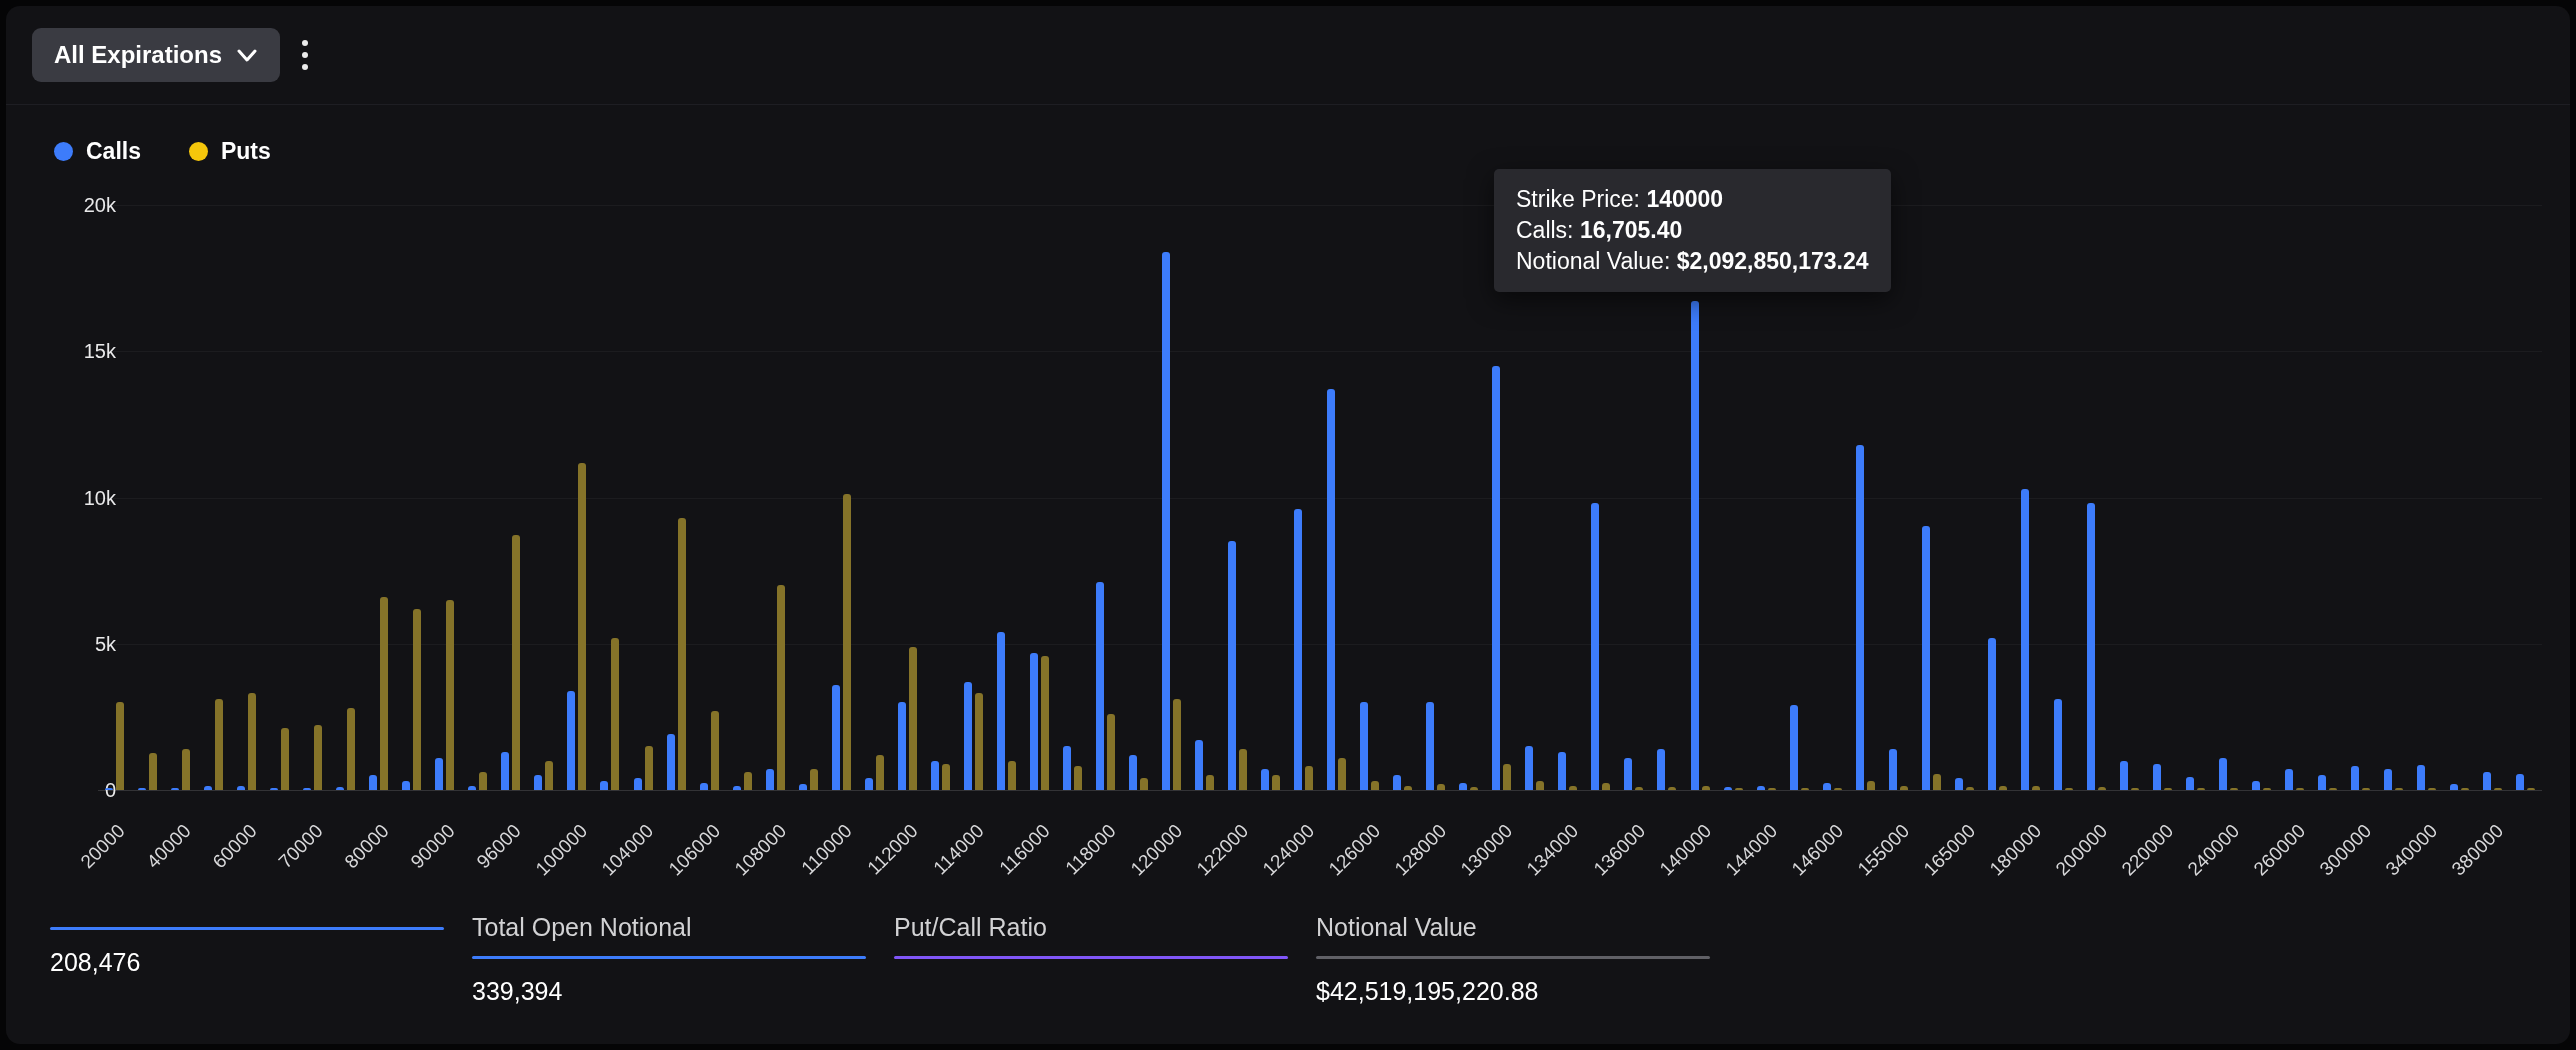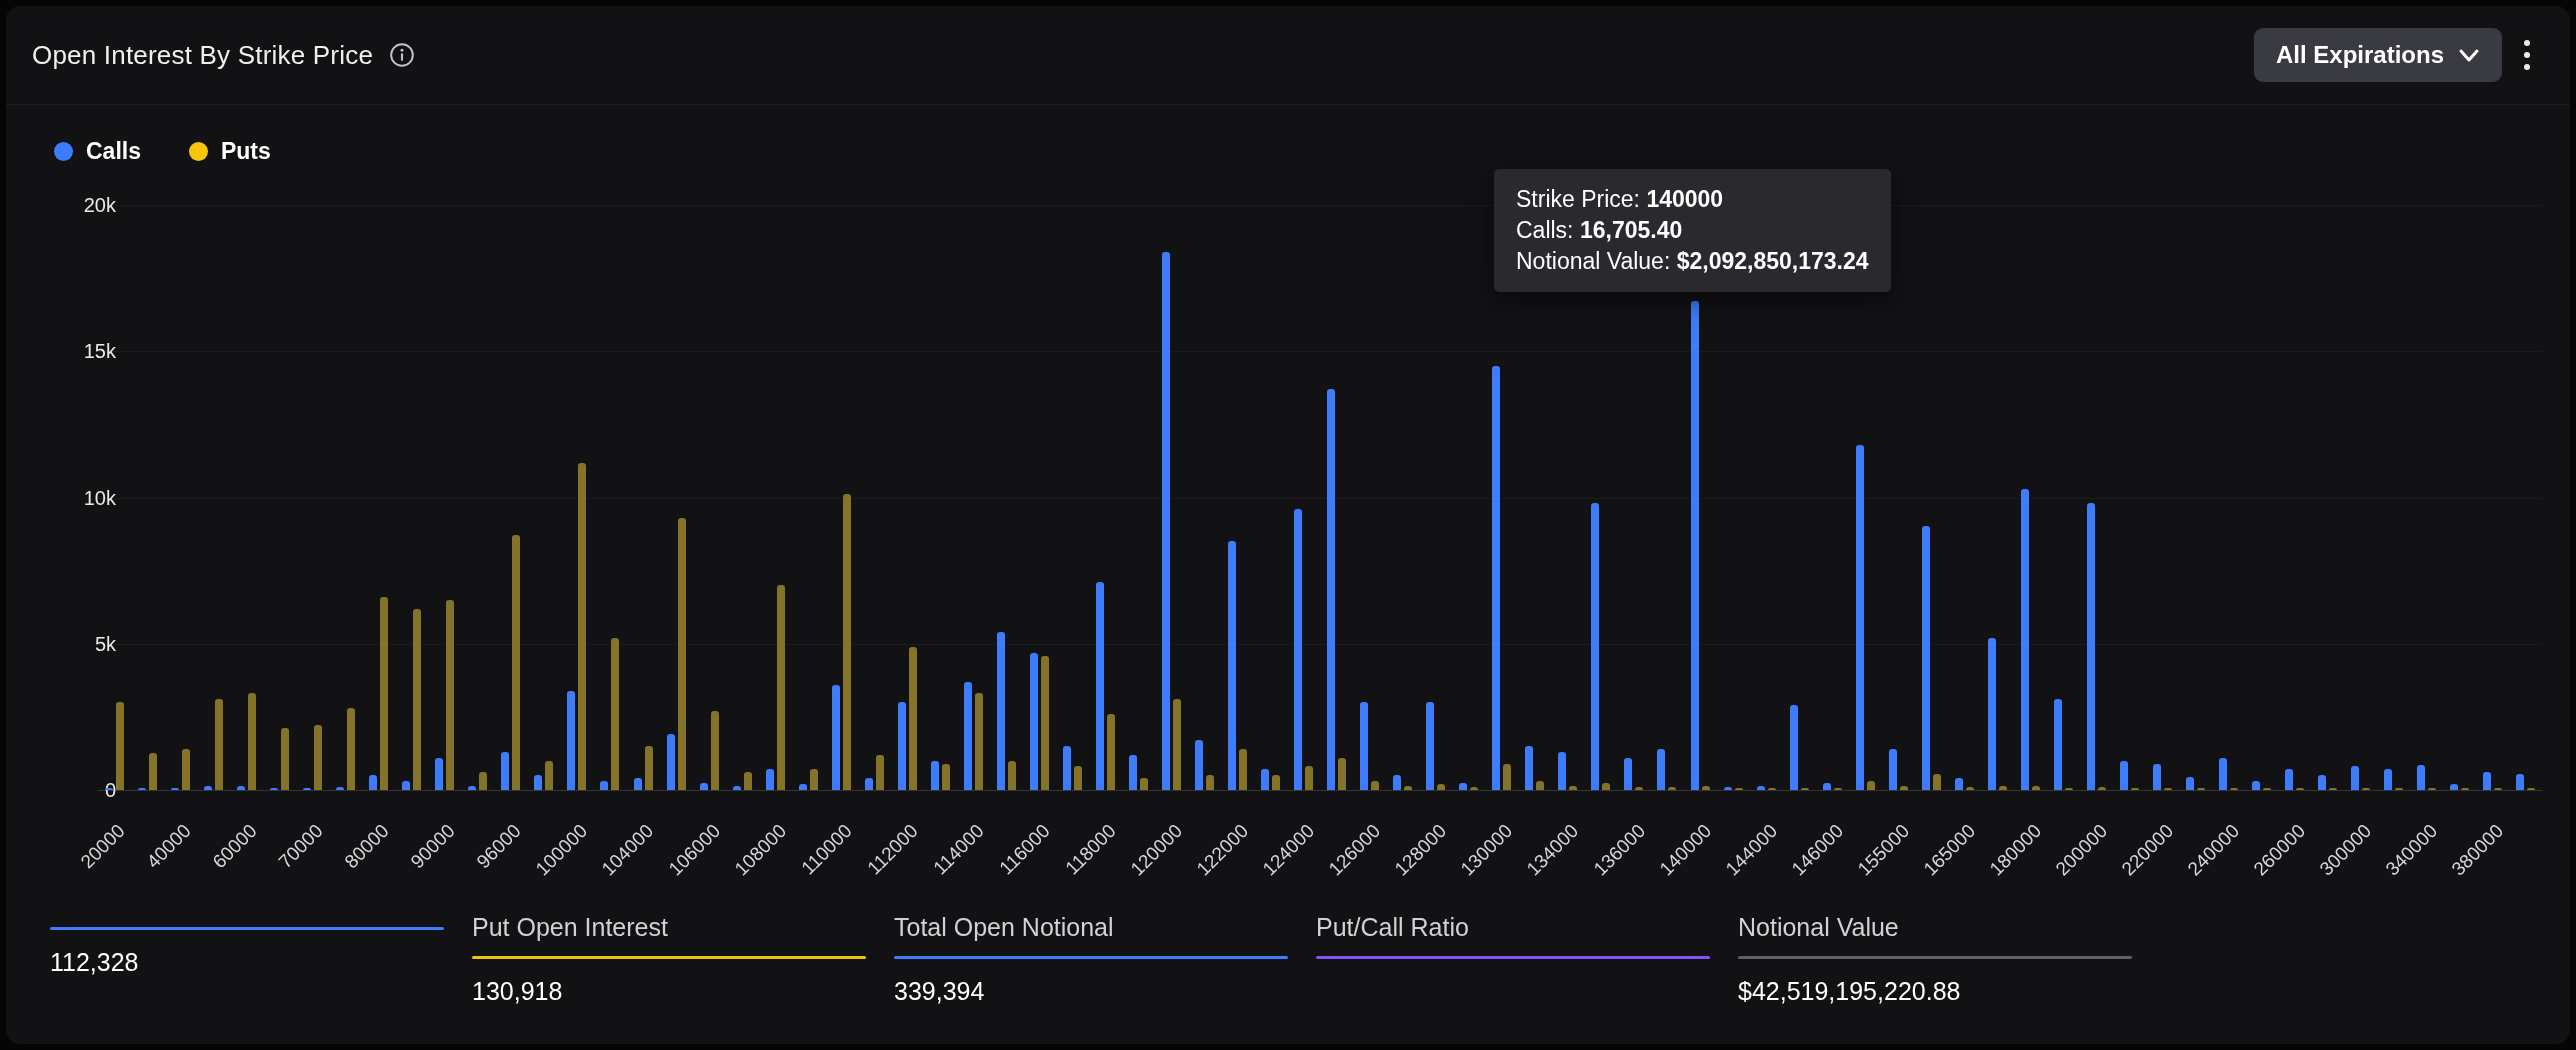--- a/index.html
+++ b/index.html
@@ -48,30 +48,20 @@
   .stat-label{font-size:25px;color:#d2d2d4;}
   .stat-underline{height:3px;margin-top:14px;border-radius:2px;background:#555;}
   .stat-value{font-size:25px;margin-top:18px;color:#fff;}
 </style>
 </head>
 <body>
 
 <div class="panel">
 
   <div class="header">
-    <div class="header-left">
-      <span class="title">Open Interest By Strike Price</span>
-      <span class="info">
-        <svg width="26" height="26" viewBox="0 0 24 24">
-          <circle cx="12" cy="12" r="10" fill="none" stroke="#c3c3c6" stroke-width="1.8"></circle>
-          <circle cx="12" cy="7.6" r="1.35" fill="#c3c3c6"></circle>
-          <rect x="11.05" y="10.4" width="1.9" height="7" rx="0.9" fill="#c3c3c6"></rect>
-        </svg>
-      </span>
-    </div>
     <div class="header-right">
       <button class="expiry-btn">
         <span>All Expirations</span>
         <span style="display:flex;">
           <svg width="22" height="15" viewBox="0 0 22 15">
             <path d="M3 3 L11 12 L19 3" fill="none" stroke="#ffffff" stroke-width="3" stroke-linecap="round" stroke-linejoin="round"></path>
           </svg>
         </span>
       </button>
       <div class="kebab">
@@ -460,26 +450,21 @@
       <div>
         <span>Notional Value:</span>
         <b>$2,092,850,173.24</b>
       </div>
     </div>
   </div>
 
   <div class="stats">
     <div class="stat-col">
       <div class="stat-underline" style="background: rgb(61, 124, 251);"></div>
-      <div class="stat-value">112,328</div>
-    </div>
-    <div class="stat-col">
-      <div class="stat-label">Put Open Interest</div>
-      <div class="stat-underline" style="background: rgb(237, 195, 15);"></div>
-      <div class="stat-value">130,918</div>
+      <div class="stat-value">208,476</div>
     </div>
     <div class="stat-col">
       <div class="stat-label">Total Open Notional</div>
       <div class="stat-underline" style="background: rgb(61, 124, 251);"></div>
       <div class="stat-value">339,394</div>
     </div>
     <div class="stat-col">
       <div class="stat-label">Put/Call Ratio</div>
       <div class="stat-underline" style="background: rgb(128, 86, 248);"></div>
     </div>

